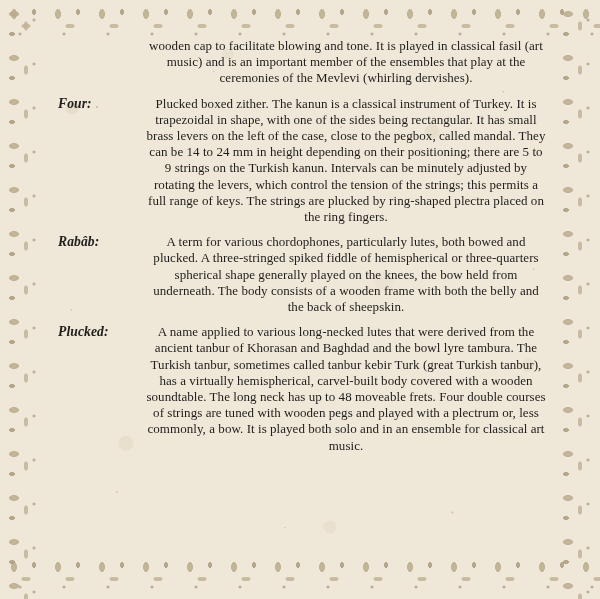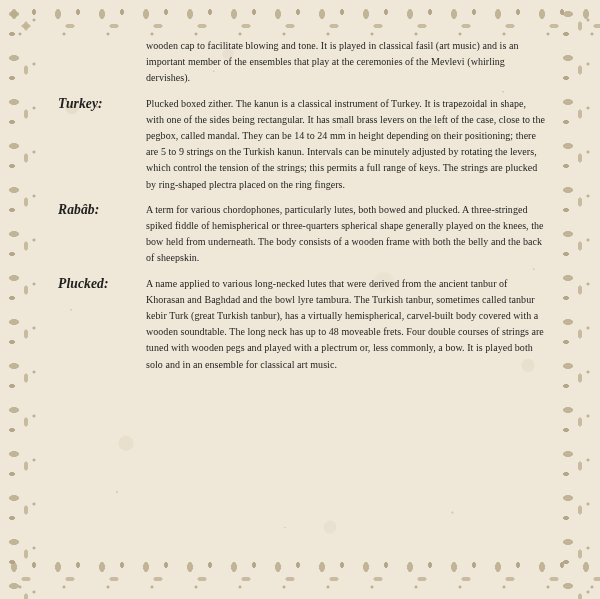--- a/index.html
+++ b/index.html
@@ -109,24 +109,24 @@
     font-style: italic;
     font-weight: bold;
     font-size: 13.6px;
     line-height: 16.2px;
     color: #20201e;
     padding-top: 0px;
     letter-spacing: 0.1px;
   }
   .entry-body {
     flex: 1 1 auto;
-    font-size: 10px;
+    font-size: 13px;
     line-height: 16.2px;
     color: #1e1d1b;
-    text-align: left;
+    text-align: center;
     letter-spacing: 0.05px;
   }
   .entry-continued .entry-term { visibility: hidden; }
 
   
   .entry-body, .entry-term {
     text-rendering: optimizeLegibility;
   }
 </style>
 </head>
@@ -152,21 +152,21 @@
   <div class="inner-speckle"></div>
 
   <div class="content">
 
     <div class="entry entry-continued">
       <div class="entry-term"></div>
       <div class="entry-body">wooden cap to facilitate blowing and tone. It is played in classical fasil (art music) and is an important member of the ensembles that play at the ceremonies of the Mevlevi (whirling dervishes).</div>
     </div>
 
     <div class="entry">
-      <div class="entry-term">Turkey:</div>
+      <div class="entry-term">Four:</div>
       <div class="entry-body">Plucked boxed zither. The kanun is a classical instrument of Turkey. It is trapezoidal in shape, with one of the sides being rectangular. It has small brass levers on the left of the case, close to the pegbox, called mandal. They can be 14 to 24 mm in height depending on their positioning; there are 5 to 9 strings on the Turkish kanun. Intervals can be minutely adjusted by rotating the levers, which control the tension of the strings; this permits a full range of keys. The strings are plucked by ring-shaped plectra placed on the ring fingers.</div>
     </div>
 
     <div class="entry">
       <div class="entry-term">Rabâb:</div>
       <div class="entry-body">A term for various chordophones, particularly lutes, both bowed and plucked. A three-stringed spiked fiddle of hemispherical or three-quarters spherical shape generally played on the knees, the bow held from underneath. The body consists of a wooden frame with both the belly and the back of sheepskin.</div>
     </div>
 
     <div class="entry">
       <div class="entry-term">Plucked:</div>

